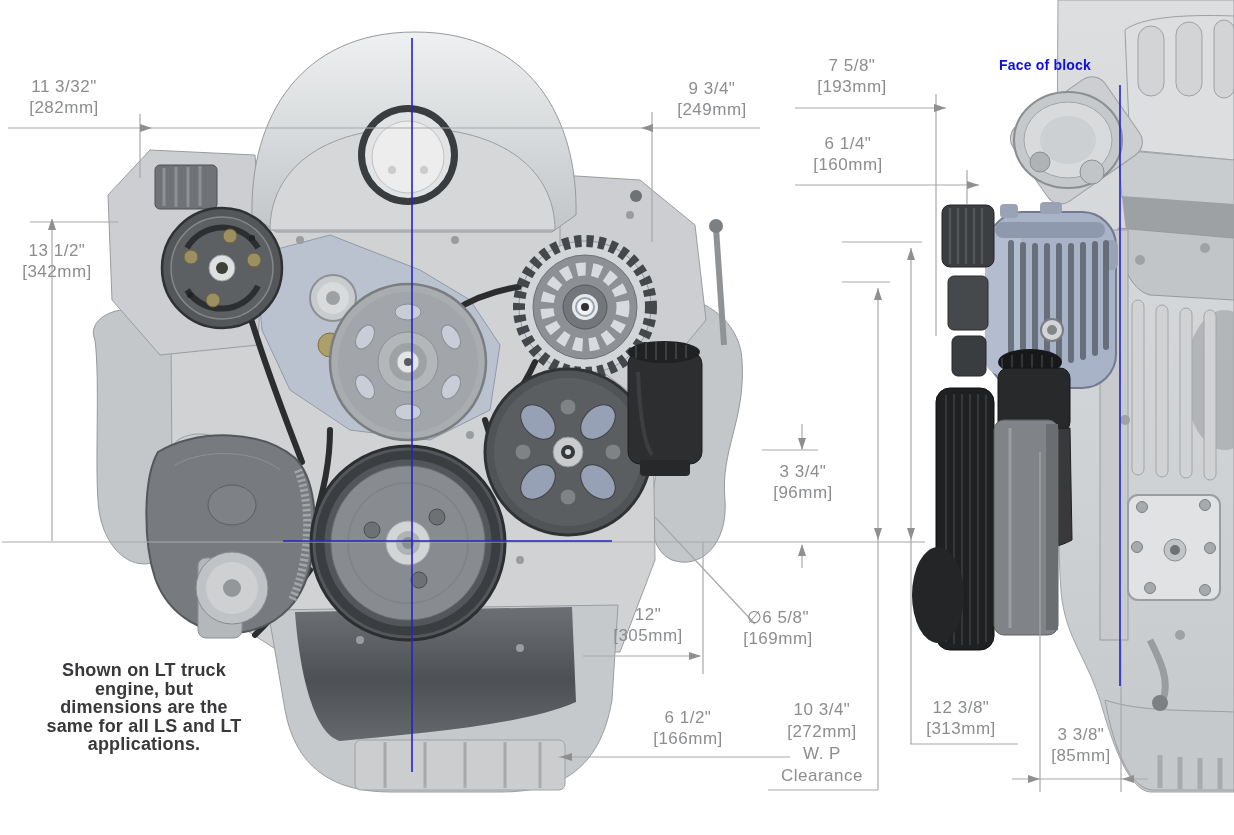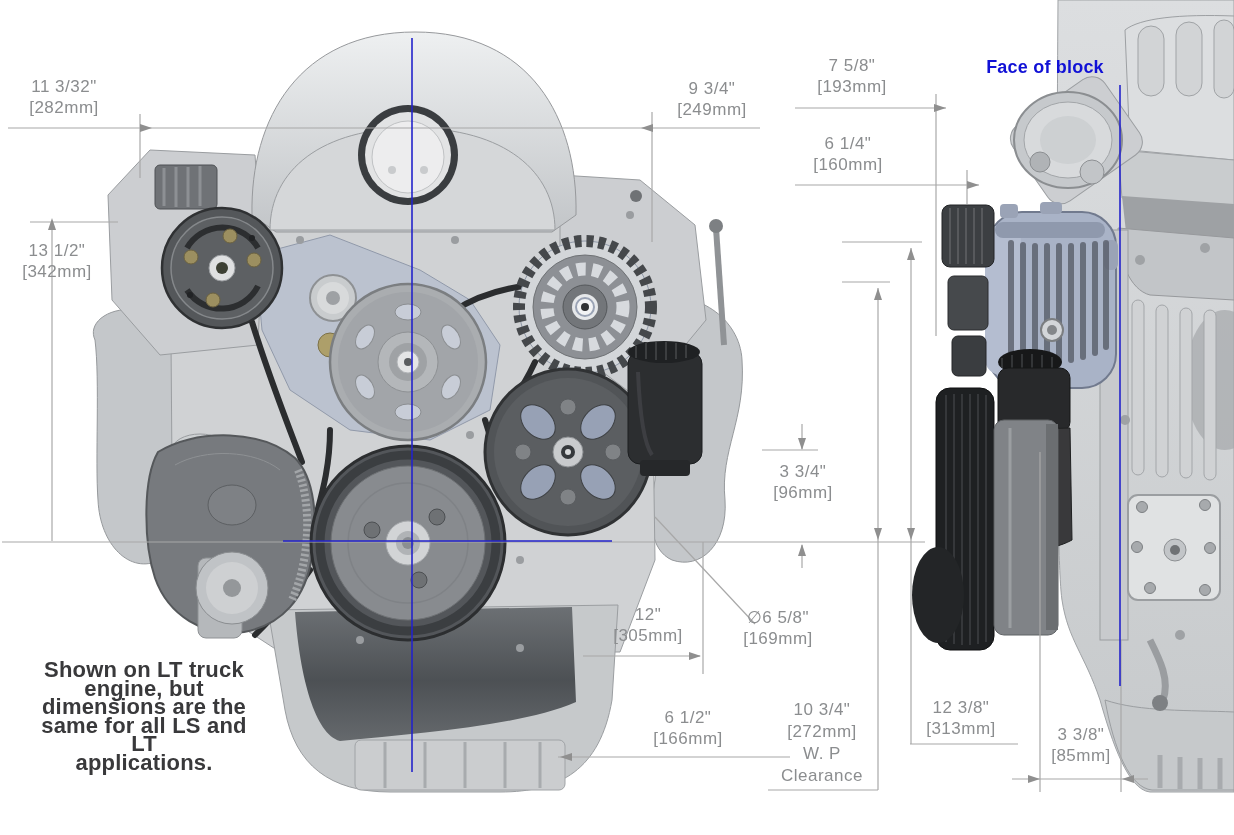--- a/index.html
+++ b/index.html
@@ -2,23 +2,23 @@
 <html><head>
 <meta charset="utf-8">
 <style>
   html,body{margin:0;padding:0;background:#ffffff;}
   #stage{position:relative;width:1234px;height:835px;background:#fff;overflow:hidden;
          font-family:"Liberation Sans", sans-serif;}
   #drawing{position:absolute;left:0;top:0;}
   .dim{position:absolute;color:#8b8d8f;font-size:17px;line-height:21px;text-align:center;
        letter-spacing:.5px;}
   .dim span{display:block;}
-  .face-label{position:absolute;color:#1111d6;font-size:18px;font-weight:bold;
+  .face-label{position:absolute;color:#1111d6;font-size:14px;font-weight:bold;
        letter-spacing:.2px;text-align:center;}
-  .note{position:absolute;color:#39393b;font-size:22px;line-height:18.6px;font-weight:600;
+  .note{position:absolute;color:#39393b;font-size:18px;line-height:18.6px;font-weight:600;
        text-align:center;white-space:pre-line;letter-spacing:.2px;}
 </style>
 </head>
 <body>
 
 <div id="stage">
 
 <svg id="drawing" width="1234" height="835" viewBox="0 0 1234 835">
   <defs>
     <linearGradient id="gDome" x1="0" y1="0" x2="0" y2="1">

